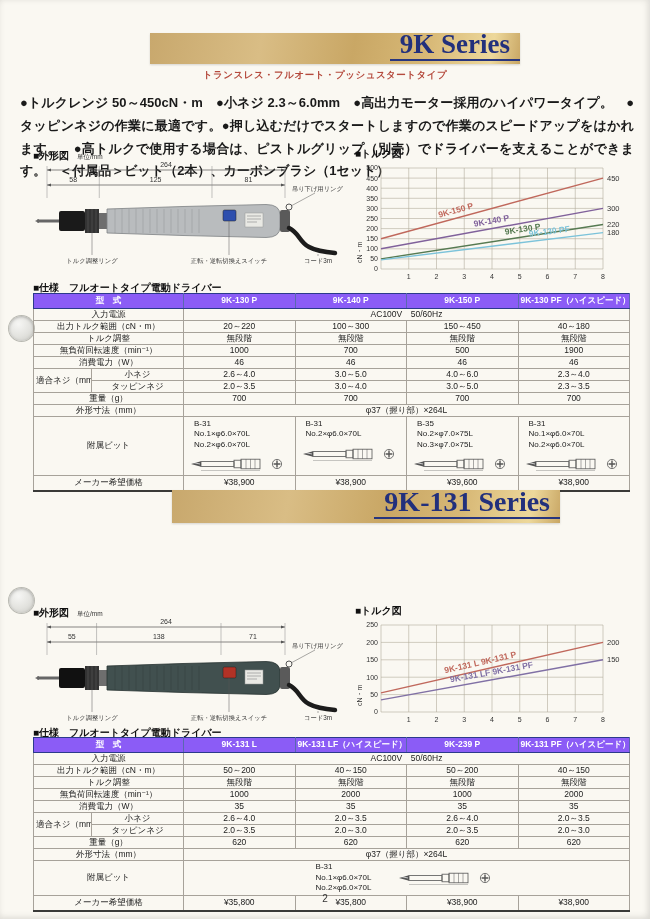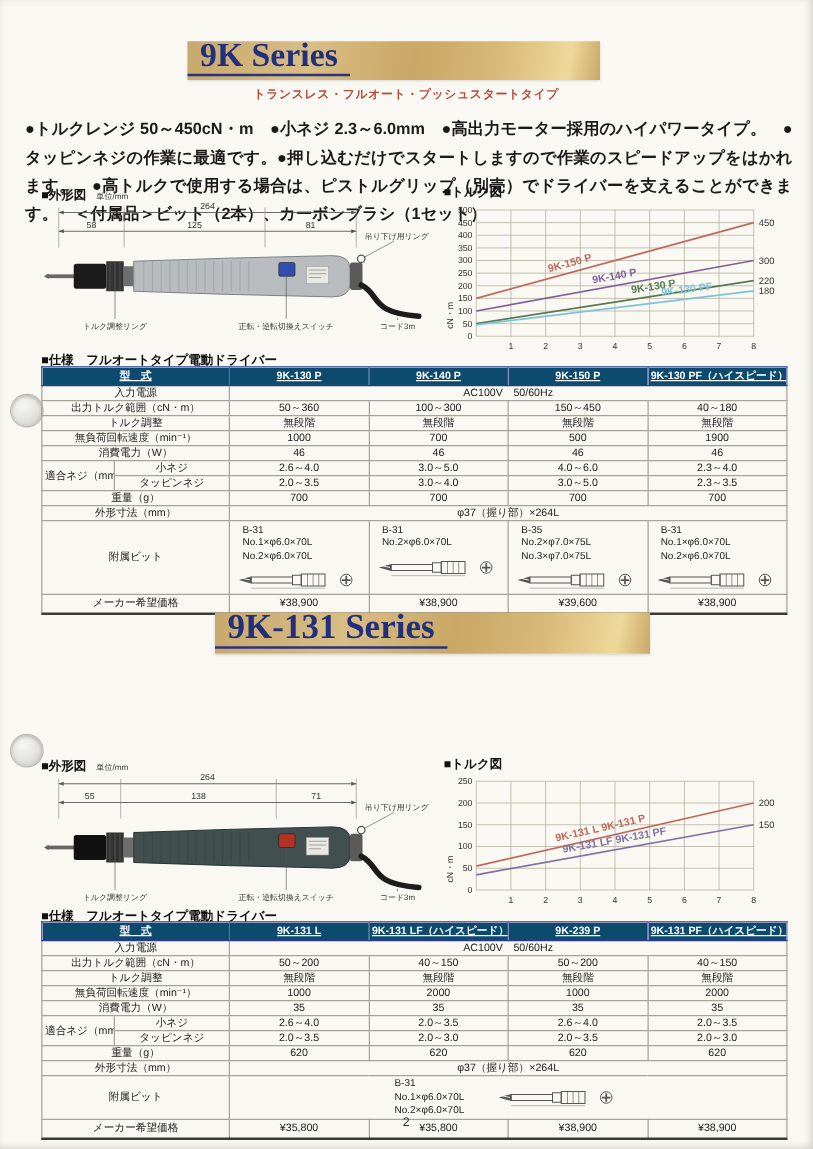--- a/index.html
+++ b/index.html
@@ -4,38 +4,38 @@
 <style>
   html,body{margin:0;padding:0;}
   body{width:650px;height:919px;background:#e8e5de;font-family:"Liberation Sans","DejaVu Sans",sans-serif;}
   .page{position:relative;width:650px;height:919px;background:#faf8f2;overflow:hidden;
         box-shadow:inset -3px 0 6px rgba(0,0,0,.08), inset 0 -3px 6px rgba(0,0,0,.06);}
   .hole{position:absolute;left:9px;width:25px;height:25px;border-radius:50%;
         background:radial-gradient(circle at 38% 32%, #f6f6f4, #e2e2de 55%, #c7c7c1);
         box-shadow:inset 0 1px 3px rgba(0,0,0,.25), 0 0 0 1px #b9b9b2;}
   .band{position:absolute;height:31px;
         background:linear-gradient(100deg,#c8a86d 0%,#d9bd85 30%,#c9a765 55%,#d8b977 75%,#edd89b 92%,#c9a765 100%);
-        box-shadow:0 1px 2px rgba(0,0,0,.15);display:flex;align-items:center;justify-content:flex-start;}
+        box-shadow:0 1px 2px rgba(0,0,0,.15);display:flex;align-items:center;justify-content:flex-end;padding-left:40px;}
   .series-title{font-family:"Liberation Serif","DejaVu Serif",serif;font-weight:bold;color:#22307c;
         border-bottom:2px solid #27357e;padding:0 10px 1px;line-height:1;margin-top:-6px;background:transparent;}
   .subtitle{position:absolute;left:60px;width:530px;text-align:center;color:#b54a3d;
         font-size:9.5px;font-weight:bold;letter-spacing:.5px;}
   .features{position:absolute;left:20px;width:614px;font-size:13px;font-weight:bold;color:#1a1a1a;
         line-height:1.75;text-align:justify;}
   .blklabel{position:absolute;font-size:10px;font-weight:bold;color:#111;}
   .unit{font-size:6.5px;font-weight:normal;color:#333;margin-left:8px;}
   .chart-box{position:absolute;width:278px;}
   .chart-title{font-size:10px;font-weight:bold;color:#111;margin-bottom:1px;}
   .caption{position:absolute;font-size:10px;font-weight:bold;color:#111;}
   .tablewrap{position:absolute;width:597px;}
   table{width:100%;border-collapse:collapse;table-layout:fixed;font-size:8.5px;color:#222;}
   th,td{border:0.8px solid #a7a29a;padding:0 2px;height:11px;line-height:1.1;text-align:center;
         font-weight:normal;overflow:hidden;white-space:nowrap;}
-  tr.hd th{background:#0c4a6e;color:#fff;font-weight:bold;height:14px;border-color:#2b3a8c;
-        border-right-color:#5a68b0;font-size:8.5px;text-decoration:underline;}
+  tr.hd th{background:#8b5cf6;color:#fff;font-weight:bold;height:14px;border-color:#2b3a8c;
+        border-right-color:#5a68b0;font-size:8.5px;}
   th.lb{background:transparent;margin-left:12px;}
   table{border-bottom:2px solid #3a3a38;}
   tr.pr th, tr.pr td{height:14px;}
   tr.bits td{height:58px;vertical-align:top;}
   tr.bitsp td{height:34px;vertical-align:middle;}
   .bl{text-align:left;padding:2px 0 0 8px;font-size:8px;line-height:1.3;}
   svg.bit{display:block;margin:4px auto 0;}
   .bs{display:flex;align-items:center;justify-content:center;gap:26px;}
   .bs .bl{padding:0;}
   .bs svg.bit{margin:0;}
@@ -189,21 +189,21 @@
             <th>9K-140 P</th>
             <th>9K-150 P</th>
             <th>9K-130 PF（ハイスピード）</th>
           </tr>
           <tr>
             <th colspan="2" class="lb">入力電源</th>
             <td colspan="4">AC100V　50/60Hz</td>
           </tr>
           <tr>
             <th colspan="2" class="lb">出力トルク範囲（cN・m）</th>
-            <td>50～360</td>
+            <td>20～220</td>
             <td>100～300</td>
             <td>150～450</td>
             <td>40～180</td>
           </tr>
           <tr>
             <th colspan="2" class="lb">トルク調整</th>
             <td>無段階</td>
             <td>無段階</td>
             <td>無段階</td>
             <td>無段階</td>

